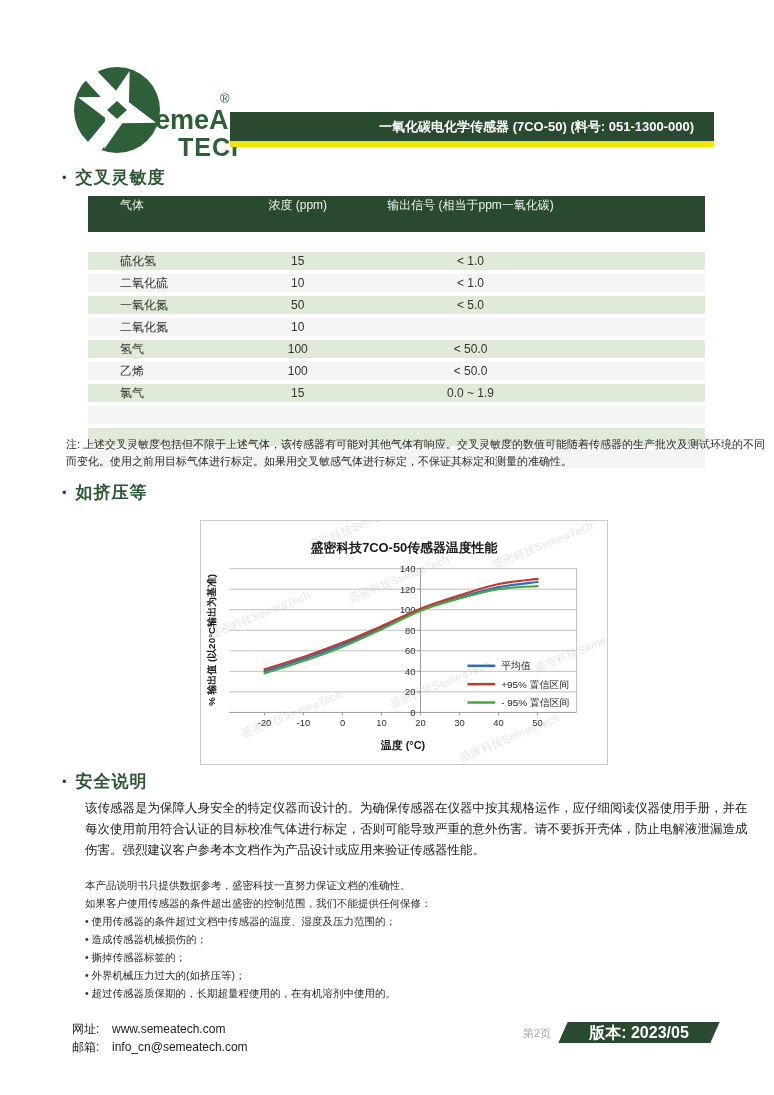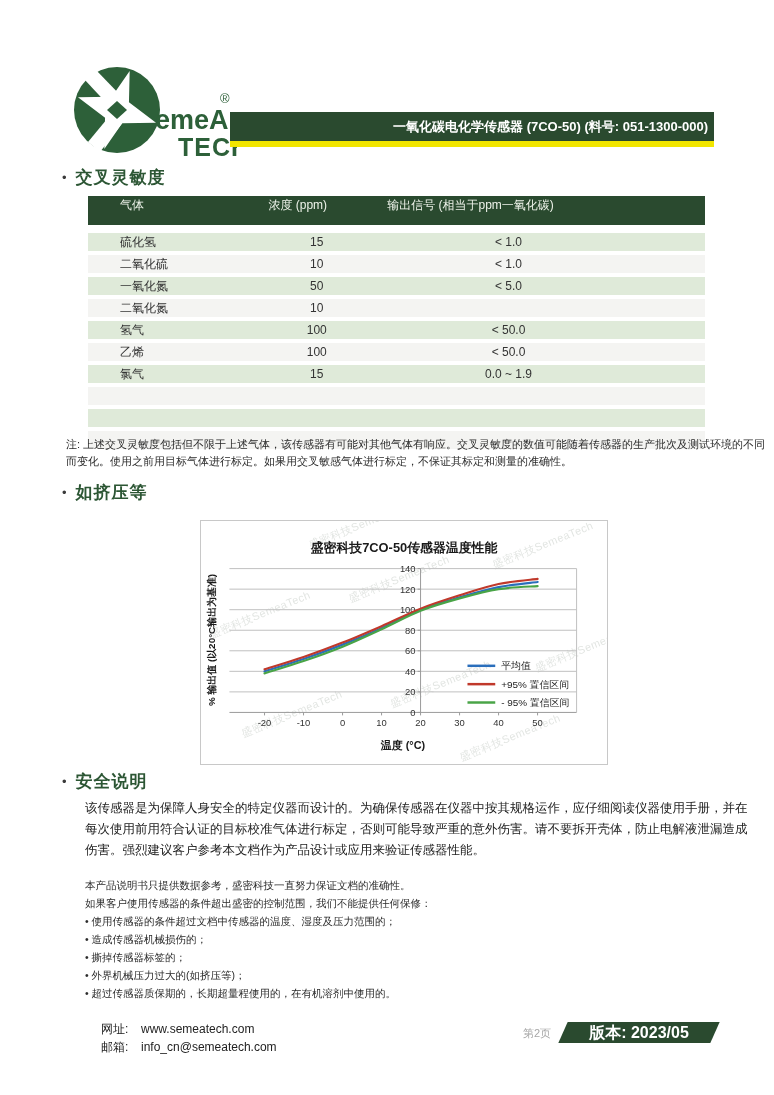--- a/index.html
+++ b/index.html
@@ -13,35 +13,35 @@
   }
   *{margin:0;padding:0;box-sizing:border-box;}
   html,body{width:774px;height:1095px;background:#fff;overflow:hidden;
     font-family:"Liberation Sans","DejaVu Sans",sans-serif;color:#222;}
   .abs{position:absolute;}
   #page{position:relative;width:774px;height:1095px;background:#fff;}
 
   
   #doc-title{right:60px;top:74px;font-size:23px;font-weight:bold;color:var(--bar-green);letter-spacing:1px;}
   #product-bar{left:230px;top:112px;width:484px;height:29px;background:var(--bar-green);
-    color:#fff;font-size:13px;font-weight:bold;text-align:right;line-height:29px;padding-right:6px;}
+    color:#fff;font-size:13px;font-weight:bold;text-align:right;line-height:29px;padding-right:20px;}
   #yellow-line{left:230px;top:141px;width:484px;height:6px;background:var(--accent-yellow);}
 
   
   .sec-heading{display:flex;align-items:center;gap:9px;}
   .sec-heading .bullet{font-size:13px;color:#3a3a3a;line-height:1;}
   .sec-heading .htxt{font-size:17px;font-weight:bold;color:var(--heading-green);letter-spacing:1px;}
   #sec1-heading{left:62px;top:166px;}
   #sec2-heading{left:62px;top:481px;}
   #sec3-heading{left:62px;top:770px;}
 
   
   #cross-table{left:88px;top:196px;width:617px;}
-  .t-head{display:flex;height:29px;background:var(--bar-green);color:#eef3ea;font-size:12px;margin-bottom:8px;}
-  .t-row{display:flex;height:18px;margin-bottom:4px;font-size:12px;color:#333;gap:19px;}
+  .t-head{display:flex;height:36px;background:var(--bar-green);color:#eef3ea;font-size:12px;margin-bottom:20px;}
+  .t-row{display:flex;height:18px;margin-bottom:4px;font-size:12px;color:#333;}
   .t-row.green{background:var(--row-green);}
   .t-row.gray{background:var(--row-gray);}
   .tc{line-height:18px;white-space:nowrap;overflow:visible;}
   .t-head .tc{line-height:19px;}
   .tc.c1{flex:0 0 24%;padding-left:32px;text-align:left;}
   .tc.c2{flex:0 0 20%;text-align:center;}
   .tc.c3{flex:0 0 36%;text-align:center;}
   .tc.c4{flex:0 0 20%;}
 
   #note{left:66px;top:436px;width:702px;font-size:11px;line-height:17px;color:#2b2b2b;}
@@ -51,21 +51,21 @@
   #temp-chart{width:100%;height:100%;display:block;}
   #temp-chart text{font-family:"Liberation Sans","DejaVu Sans",sans-serif;}
   .wm{fill:#97a297;opacity:.28;font-size:11px;letter-spacing:.5px;}
 
   
   #safety-p{left:85px;top:798px;width:666px;font-size:12.5px;line-height:21px;color:#222;}
   #disclaimer{left:85px;top:876px;width:664px;font-size:10.5px;line-height:18px;color:#2b2b2b;}
   #disclaimer div,#disclaimer li{line-height:18px;list-style:none;}
 
   
-  #footer-contact{left:101px;top:1020px;font-size:12px;line-height:18px;color:#222;}
+  #footer-contact{left:72px;top:1020px;font-size:12px;line-height:18px;color:#222;}
   .contact-row{display:flex;}
   .contact-row .lbl{width:40px;}
   #page-num{left:523px;top:1026px;font-size:11px;color:var(--page-num-gray);}
   #version-badge{left:563px;top:1022px;width:152px;height:21px;}
   #version-badge .skew{position:absolute;inset:0;background:var(--bar-green);transform:skewX(-24deg);}
   #version-badge .vtxt{position:absolute;inset:0;color:#fff;font-size:16px;font-weight:bold;
     text-align:center;line-height:21px;}
   #logo{left:72px;top:63px;}
 </style>
 </head>

